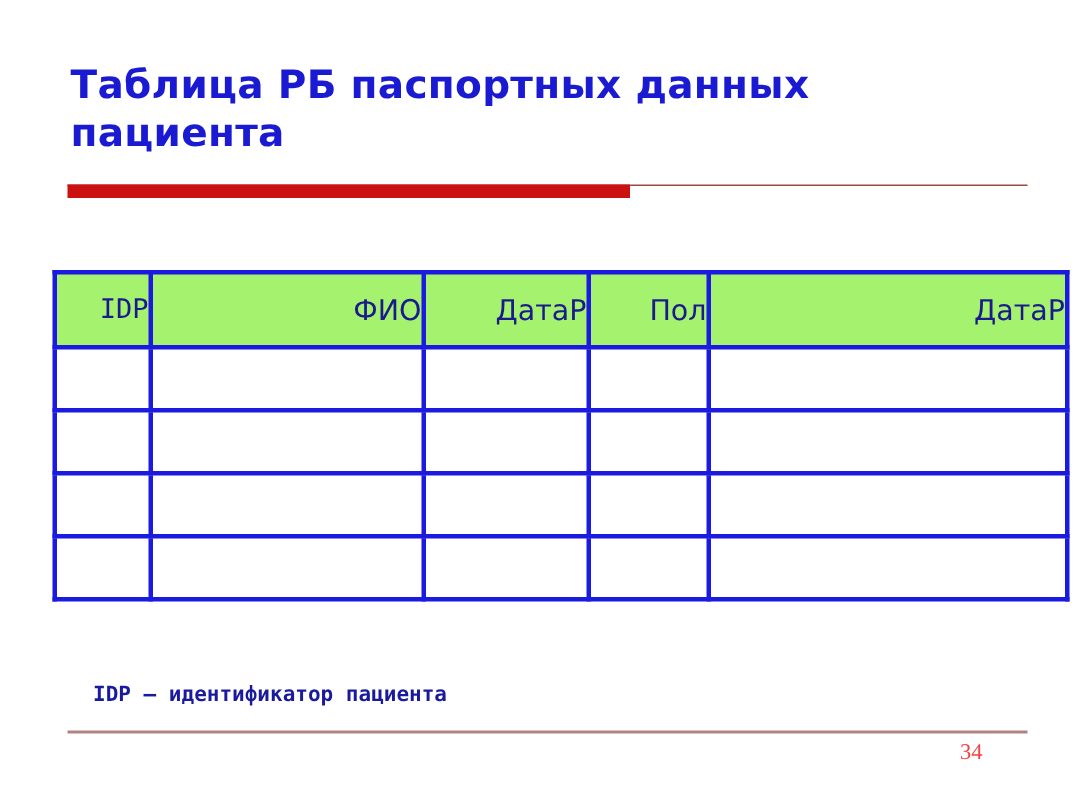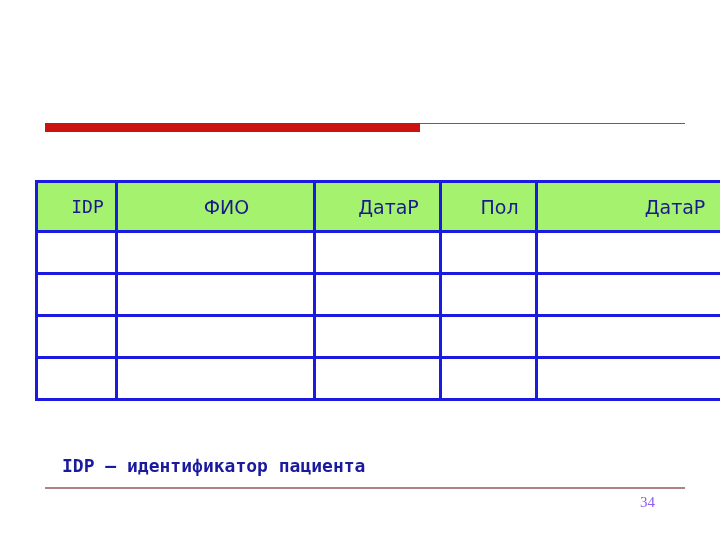--- a/index.html
+++ b/index.html
@@ -68,42 +68,42 @@
     margin: 0;
     height: 39px;
     background: #ffffff;
   }
   .data-table thead th {
     background: #a4f26e;
     color: #1a1a8c;
     font-family: "DejaVu Sans", sans-serif;
     font-size: 19px;
     font-weight: normal;
-    text-align: center;
-    padding-left: 22px;
+    text-align: right;
+    padding-left: 6px;
     height: 47px;
     vertical-align: middle;
   }
   .data-table th.col-idp {
     font-family: "DejaVu Sans Mono", monospace;
     font-size: 18px;
   }
   .col-idp    { width: 55px; }
   .col-fio    { width: 173px; }
   .col-datar  { width: 101px; }
   .col-pol    { width: 71px; }
   .col-adres  { width: 230px; }
 
   
   .footnote {
     position: absolute;
     left: 62px;
     top: 455px;
     font-family: "DejaVu Sans Mono", monospace;
-    font-size: 18px;
+    font-size: 14px;
     font-weight: bold;
     color: #1a1a9e;
     white-space: pre;
   }
 
   
   .footer-rule {
     position: absolute;
     left: 45px;
     top: 487px;
@@ -112,28 +112,30 @@
     background: #b08282;
   }
   .page-number {
     position: absolute;
     left: 640px;
     top: 494px;
     width: 40px;
     text-align: left;
     font-family: "Liberation Serif", serif;
     font-size: 15px;
-    color: #8b5cf6;
+    color: #ef4444;
   }
 </style>
 </head>
 <body>
 
 <div class="slide">
 
+  <div class="slide-title">Таблица  РБ паспортных данных
+пациента</div>
 
   <div class="divider-rule"></div>
   <div class="divider-bar"></div>
 
   <table class="data-table">
     <thead>
       <tr>
         <th class="col-idp">IDP</th>
         <th class="col-fio">ФИО</th>
         <th class="col-datar">ДатаР</th>

